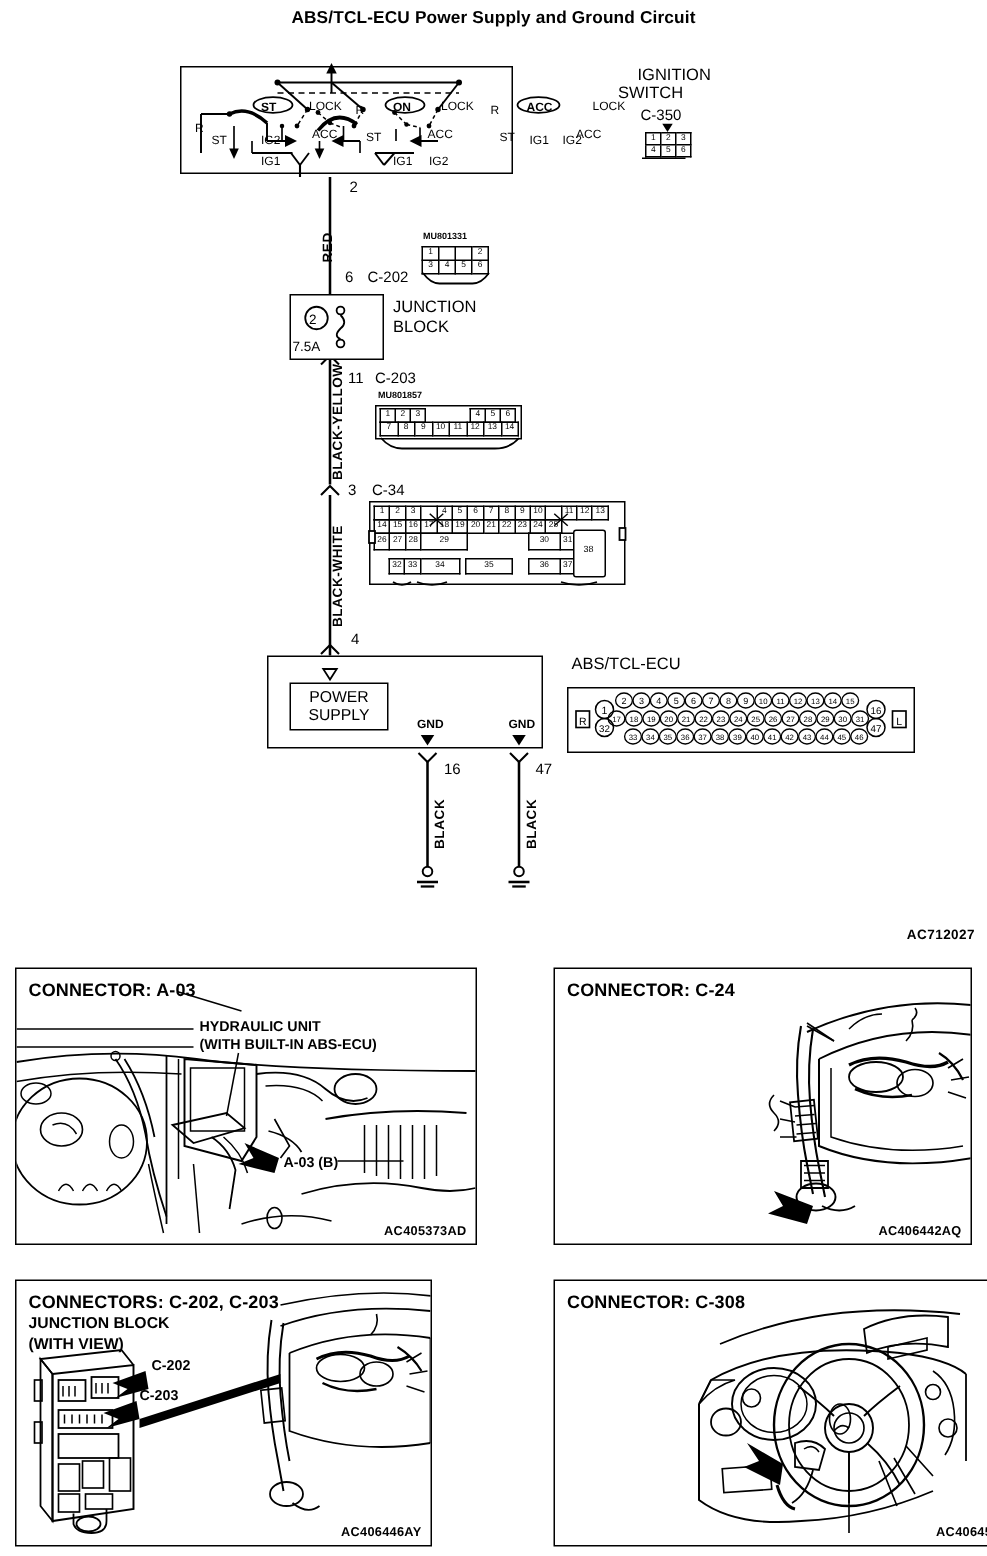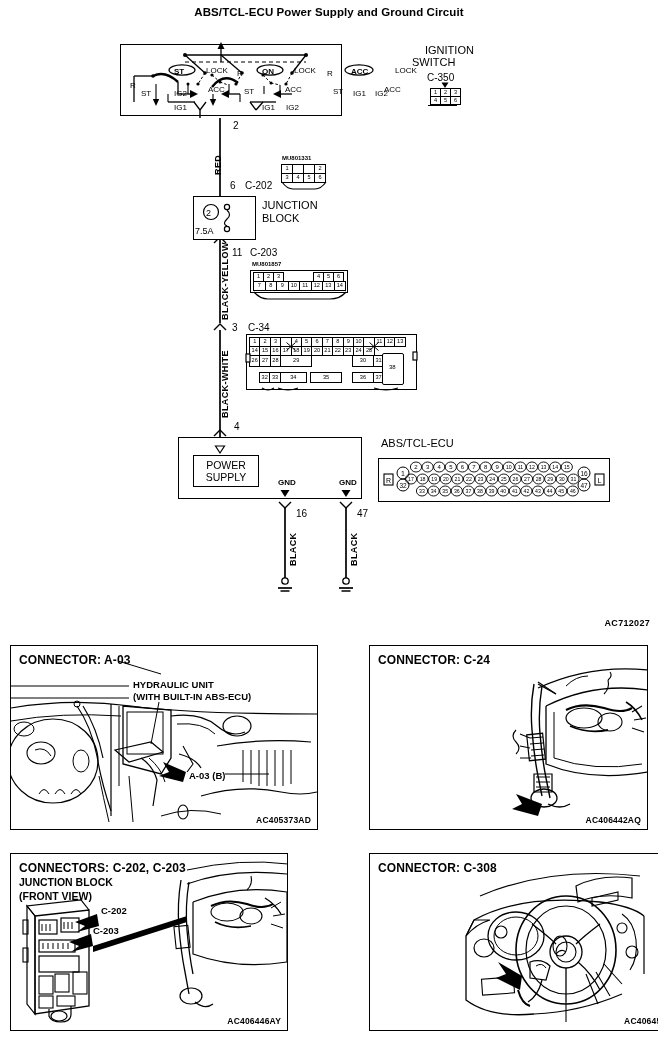--- a/index.html
+++ b/index.html
@@ -661,21 +661,21 @@
       <polygon points="172,158 146,148 152,158 142,163 168,170" fill="#000"></polygon>
 
       <path d="M168 36 L 186 48" fill="none" stroke="#000" stroke-width="1.1"></path>
       <path d="M196 40 Q 206 30 218 30" fill="none" stroke="#000" stroke-width="1"></path>
     </svg>
   </div>
 
   <div class="panel" style="left:10px; top:853px; width:278px; height:178px;">
     <div class="cap" style="left:8px; top:7px;">CONNECTORS: C-202, C-203</div>
     <div class="sub" style="left:8px; top:22px;">JUNCTION BLOCK</div>
-    <div class="sub" style="left:8px; top:36px;">(FRONT VIEW)</div>
+    <div class="sub" style="left:8px; top:36px;">(WITH VIEW)</div>
     <div class="lbl" style="left:90px; top:51px;">C-202</div>
     <div class="lbl" style="left:82px; top:71px;">C-203</div>
     <div class="code">AC406446AY</div>
     <svg style="left:0; top:0;" width="278" height="178">
 
       <path d="M16 52 L 16 150 L 24 160 L 24 62 Z" fill="none" stroke="#000" stroke-width="1.2"></path>
       <path d="M24 62 L 78 56 L 78 152 L 24 160 Z" fill="none" stroke="#000" stroke-width="1.3"></path>
       <path d="M24 62 L 16 52 L 70 46 L 78 56" fill="none" stroke="#000" stroke-width="1.2"></path>
       <rect x="12" y="66" width="5" height="14" fill="none" stroke="#000" stroke-width="1.1"></rect>
       <rect x="12" y="94" width="5" height="14" fill="none" stroke="#000" stroke-width="1.1"></rect>

